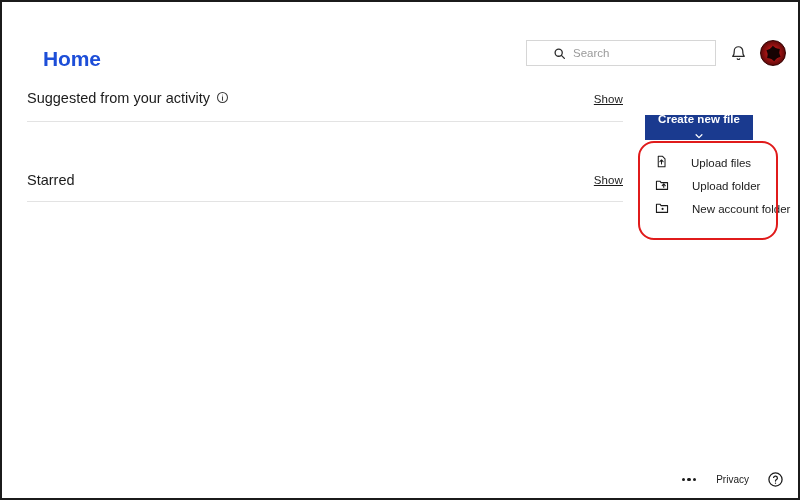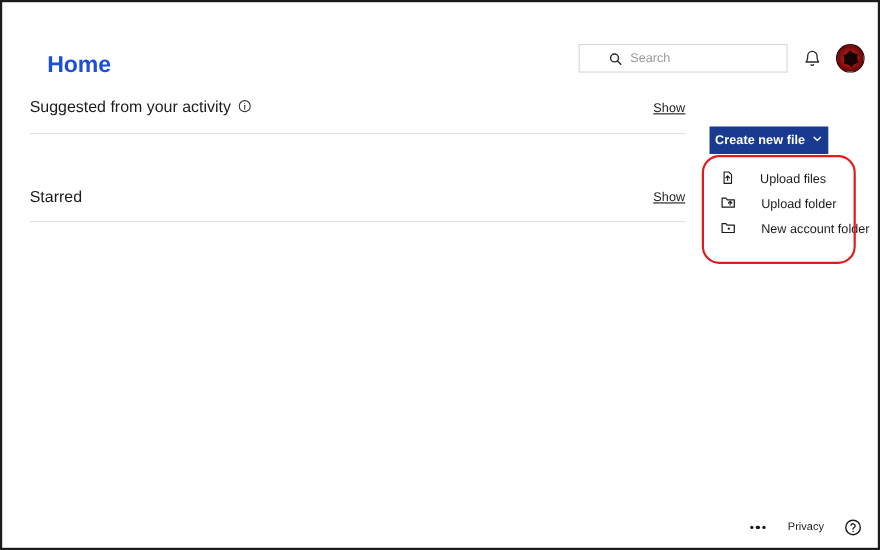--- a/index.html
+++ b/index.html
@@ -174,20 +174,21 @@
     border: none;
     font-family: "Liberation Sans", sans-serif;
     font-size: 11.5px;
     font-weight: bold;
     display: flex;
     align-items: center;
     justify-content: center;
     gap: 6px;
     cursor: pointer;
     letter-spacing: 0.05px;
+    flex-direction: column;
   }
 
   .menu {
     position: absolute;
     left: -2px;
     top: 30px;
     width: 134px;
     background: #ffffff;
     padding: 6px 0 6px 0;
   }

